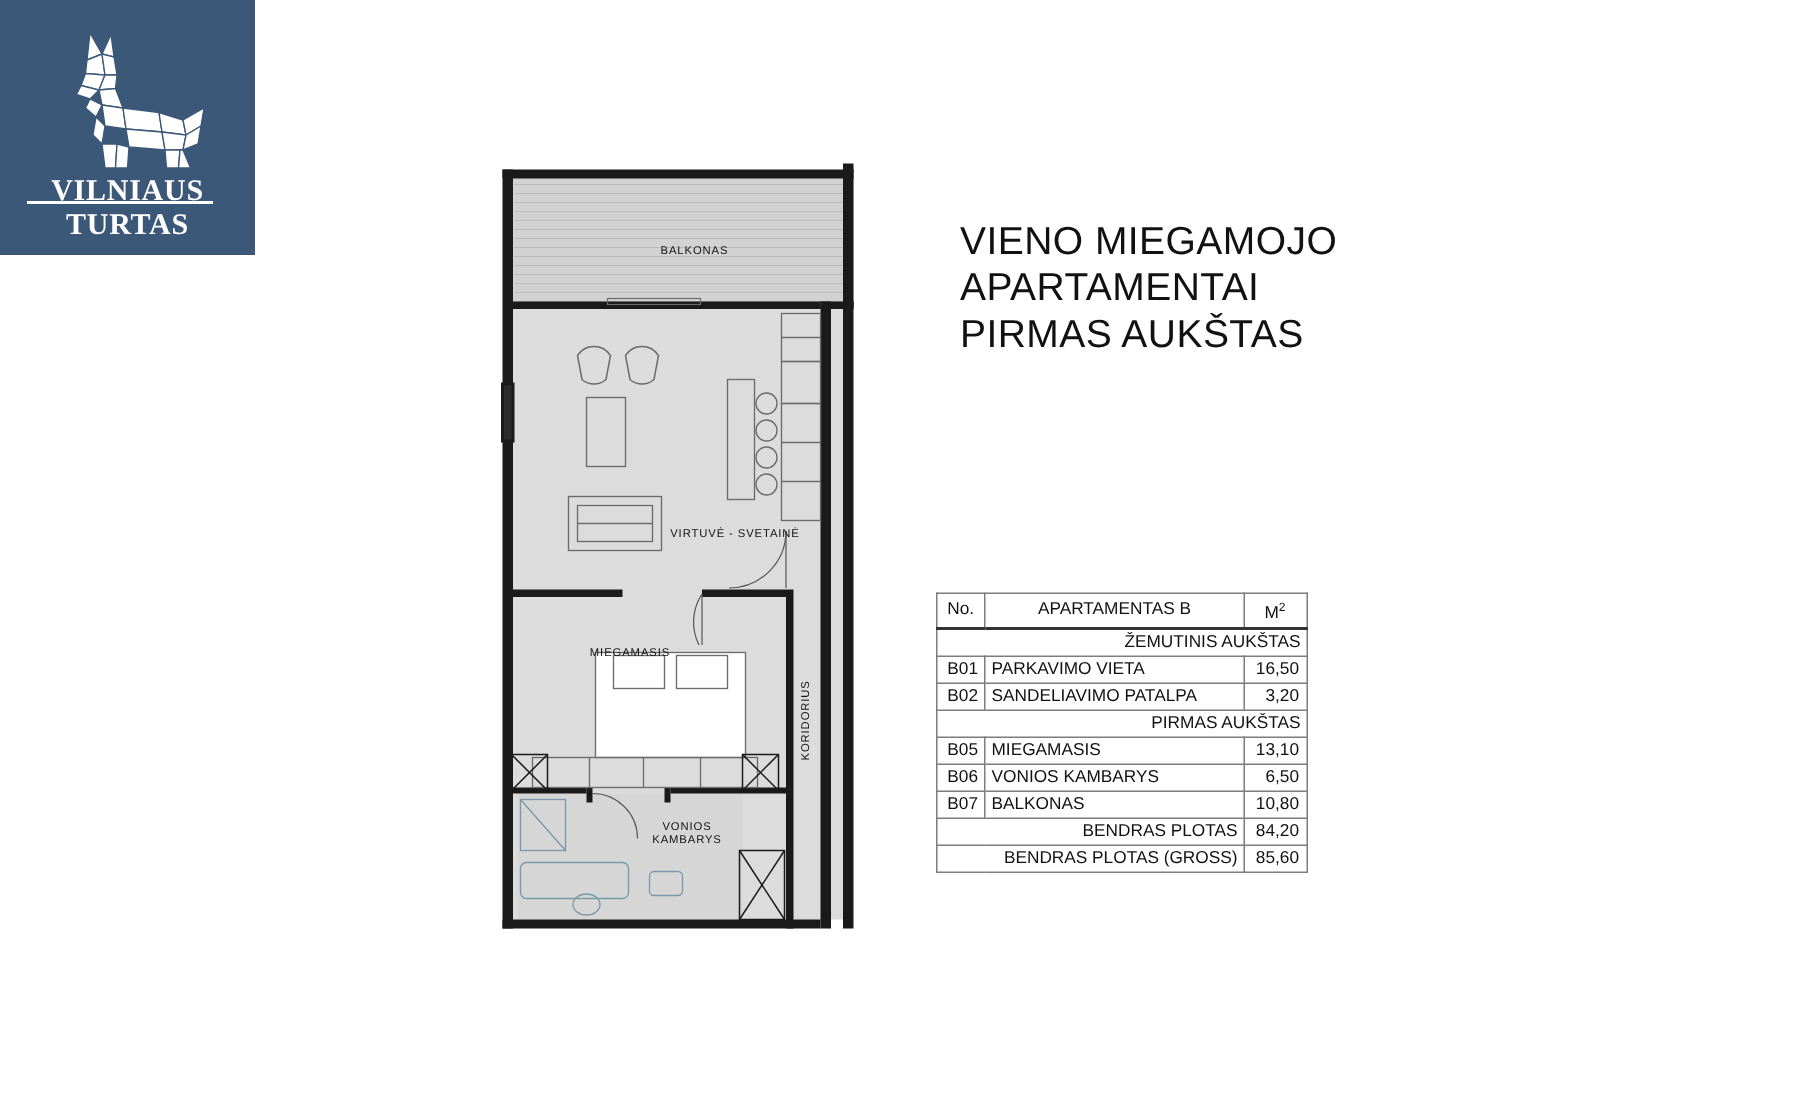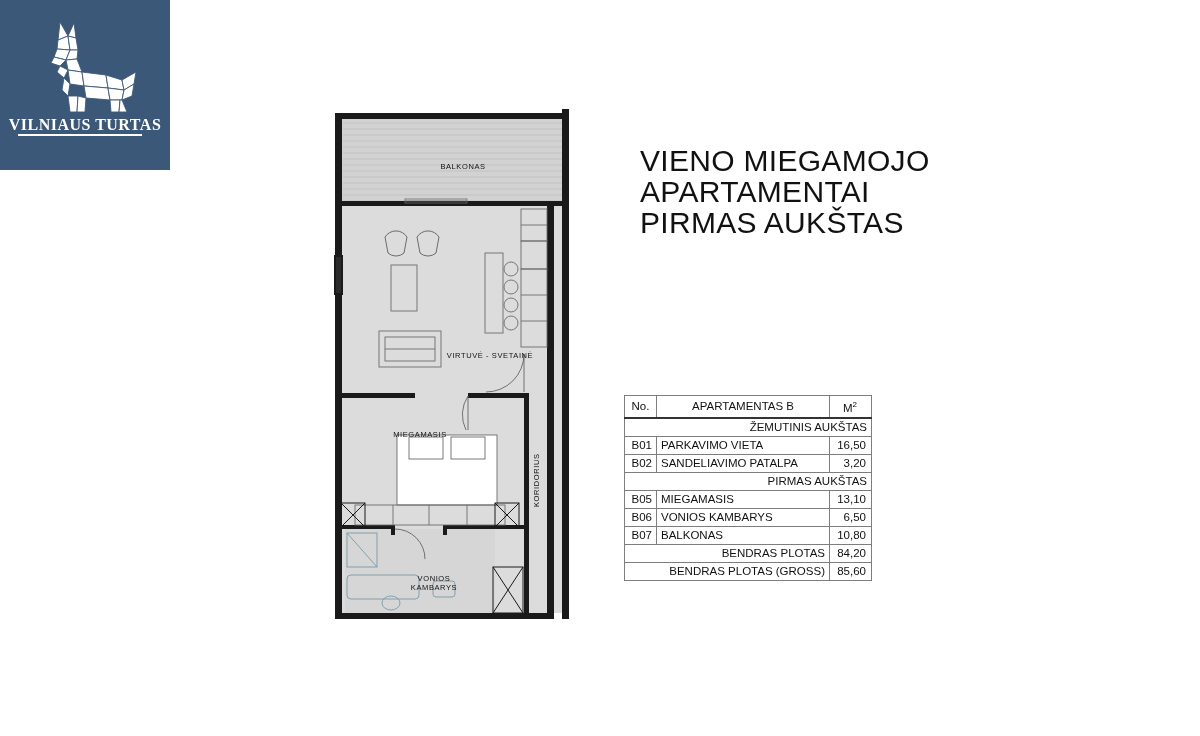--- a/index.html
+++ b/index.html
@@ -15,34 +15,34 @@
   
   #logo-block {
     position:absolute; left:0; top:0; width:170px; height:170px;
     background:#3c5878;
   }
   #logo-mark { position:absolute; left:30px; top:20px; width:110px; height:95px; }
   #logo-text {
     position:absolute; left:0; top:116px; width:170px;
     text-align:center;
     color:#ffffff;
-    font-size:16px;
+    font-size:20px;
     font-weight:bold;
     letter-spacing:0.5px;
     font-family:"Liberation Serif", serif;
   }
   #logo-underline {
     position:absolute; left:18px; top:134px; width:124px; height:2px;
     background:#ffffff;
   }
 
   
   #title {
     position:absolute; left:640px; top:145px; width:400px;
-    font-size:30px; line-height:31px; color:#111;
+    font-size:26px; line-height:31px; color:#111;
     letter-spacing:0.3px;
   }
 
   
   #plan { position:absolute; left:325px; top:105px; width:270px; height:530px; }
 
   
   #area-table {
     position:absolute; left:624px; top:395px; width:248px;
     border-collapse:collapse;
@@ -280,21 +280,21 @@
       <rect x="168" y="462" width="30" height="46"></rect>
       <line x1="168" y1="462" x2="198" y2="508"></line>
       <line x1="198" y1="462" x2="168" y2="508"></line>
     </g>
   </svg>
 
   <div class="plan-label" style="left:78px; top:57px; width:120px;">BALKONAS</div>
   <div class="plan-label" style="left:105px; top:246px; width:120px;">VIRTUVĖ - SVETAINĖ</div>
   <div class="plan-label" style="left:40px; top:325px; width:110px;">MIEGAMASIS</div>
   <div class="plan-label vertical" style="left:207px; top:335px; width:12px; height:80px;">KORIDORIUS</div>
-  <div class="plan-label" style="left:56px; top:441px; width:106px;margin-top:28px;">
+  <div class="plan-label" style="left:80px; top:441px; width:106px;">
     <div>VONIOS</div>
     <div>KAMBARYS</div>
   </div>
 </div>
 
 <table id="area-table">
   <thead>
     <tr>
       <th class="c-no hdr-no">No.</th>
       <th class="c-name hdr-name">APARTAMENTAS  B</th>

